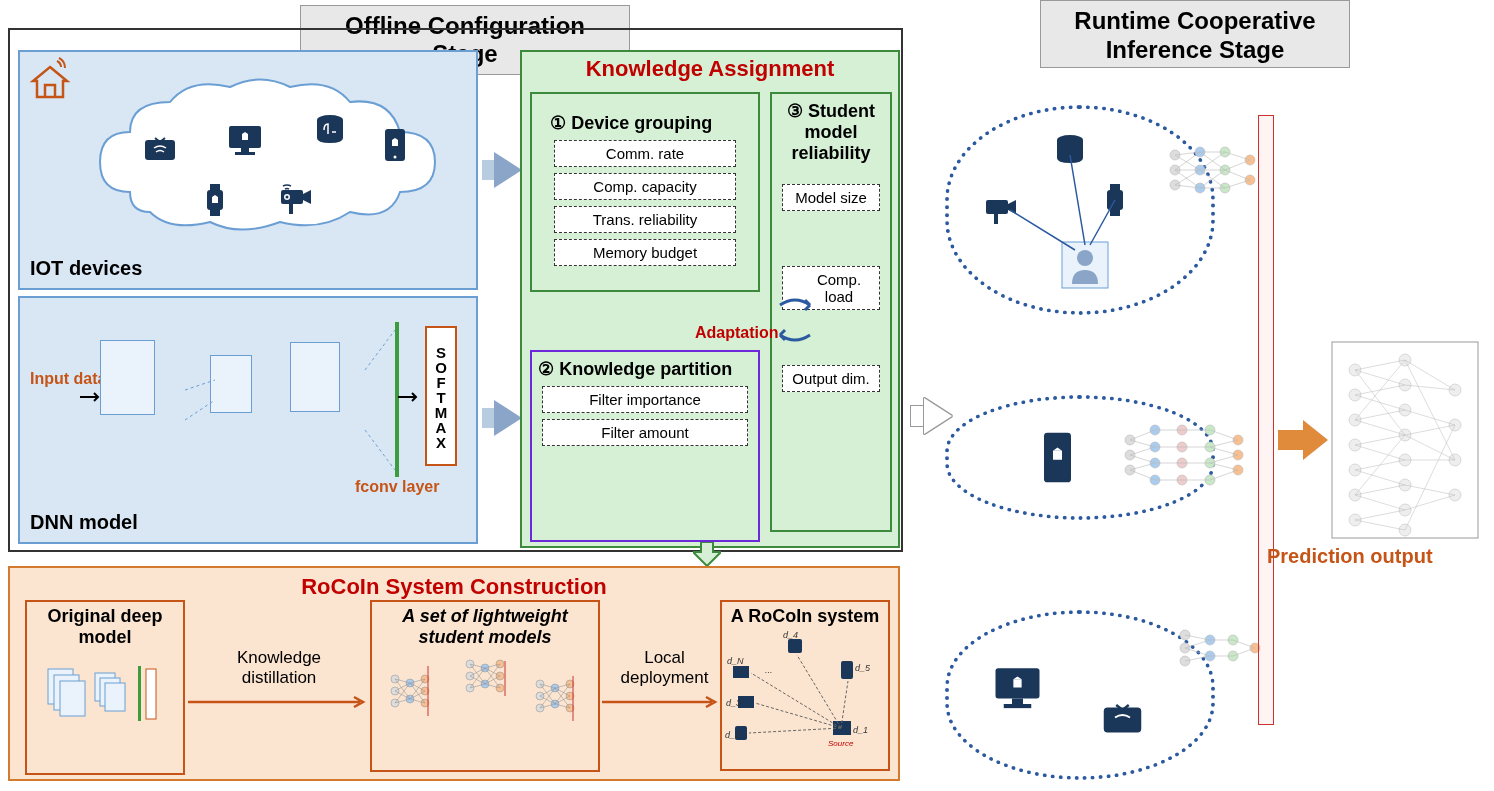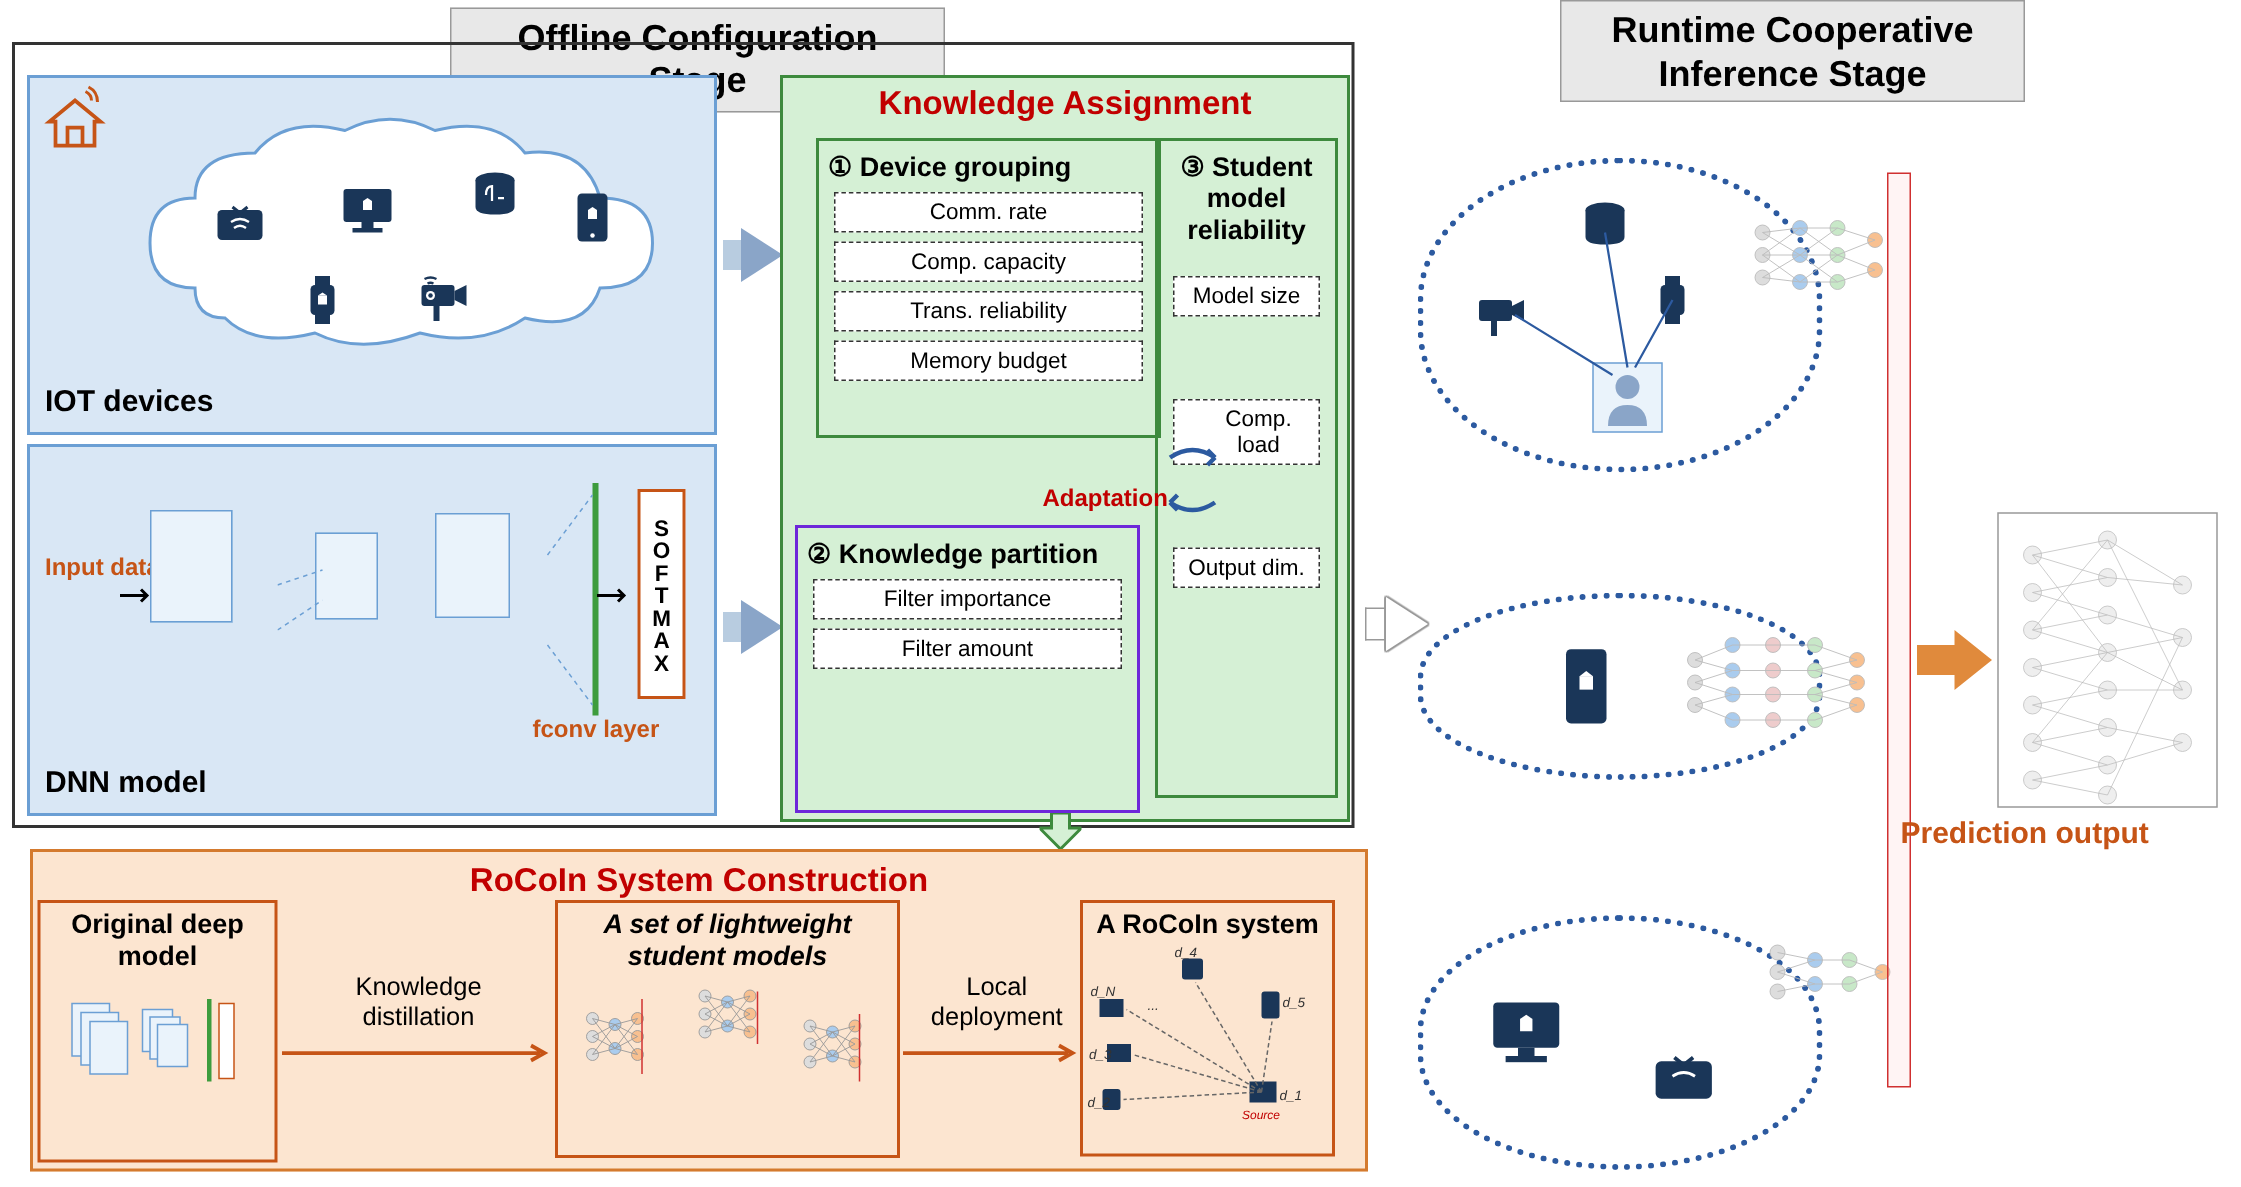--- a/index.html
+++ b/index.html
@@ -12,29 +12,29 @@
 .iot-label { position: absolute; left: 10px; bottom: 8px; font-size: 20px; font-weight: bold; }
 .cloud-shape { position: absolute; left: 60px; top: 10px; width: 380px; height: 180px; }
 .house-icon { position: absolute; left: 25px; top: 55px; width: 50px; height: 50px; }
 .dnn-panel { position: absolute; left: 18px; top: 296px; width: 460px; height: 248px; border: 2px solid #6b9fd4; background: #d9e7f5; }
 .dnn-label { position: absolute; left: 10px; bottom: 8px; font-size: 20px; font-weight: bold; }
 .input-data-label { position: absolute; left: 30px; top: 370px; font-size: 16px; font-weight: bold; color: #c65416; line-height: 1.1; }
 .fconv-label { position: absolute; left: 355px; top: 478px; font-size: 16px; font-weight: bold; color: #c65416; text-align: center; line-height: 1.1; }
 .softmax-box { position: absolute; left: 425px; top: 326px; width: 32px; height: 140px; border: 2px solid #c65416; background: #fff; writing-mode: vertical-lr; text-orientation: upright; font-weight: bold; font-size: 15px; display: flex; align-items: center; justify-content: center; letter-spacing: -2px; }
 .knowledge-panel { position: absolute; left: 520px; top: 50px; width: 380px; height: 498px; border: 2px solid #3d8a3d; background: #d5f0d5; }
 .knowledge-title { position: absolute; left: 530px; top: 56px; width: 360px; font-size: 22px; font-weight: bold; color: #c10000; text-align: center; }
-.device-grouping-box { position: absolute; left: 530px; top: 92px; width: 230px; height: 200px; border: 2px solid #3d8a3d; padding: 6px; margin-left: 14px; }
+.device-grouping-box { position: absolute; left: 530px; top: 92px; width: 230px; height: 200px; border: 2px solid #3d8a3d; padding: 18px; }
 .student-model-box { position: absolute; left: 770px; top: 92px; width: 122px; height: 440px; border: 2px solid #3d8a3d; padding: 6px; text-align: center; }
 .knowledge-partition-box { position: absolute; left: 530px; top: 350px; width: 230px; height: 192px; border: 2px solid #6d28d9; padding: 6px; }
 .box-title { font-size: 18px; font-weight: bold; margin-bottom: 6px; }
 .dashed-item { border: 1.5px dashed #333; background: #fff; padding: 4px 8px; margin: 6px 4px; font-size: 15px; text-align: center; }
 .adaptation-label { position: absolute; left: 695px; top: 300px; font-size: 16px; font-weight: bold; color: #c10000; margin-top: 24px; }
 .adapt-arrows { position: absolute; left: 765px; top: 290px; width: 60px; height: 60px; }
 .adapt-arrows svg { width: 100%; height: 100%; }
-.rocoin-panel { position: absolute; left: 20px; top: 566px; width: 892px; height: 215px; border: 2px solid #d47a2e; background: #fce5d0; }
+.rocoin-panel { position: absolute; left: 8px; top: 566px; width: 892px; height: 215px; border: 2px solid #d47a2e; background: #fce5d0; }
 .rocoin-title { text-align: center; font-size: 22px; font-weight: bold; color: #c10000; margin-top: 6px; }
 .rocoin-box { position: absolute; border: 2px solid #c65416; background: none; text-align: center; }
 .box1 { left: 25px; top: 600px; width: 160px; height: 175px; }
 .box2 { left: 370px; top: 600px; width: 230px; height: 172px; font-style: italic; }
 .box3 { left: 720px; top: 600px; width: 170px; height: 171px; }
 .box-head { font-size: 18px; font-weight: bold; padding: 4px; line-height: 1.15; }
 .conn-label { position: absolute; font-size: 17px; text-align: center; line-height: 1.2; }
 .kd-label { left: 204px; top: 648px; width: 150px; }
 .ld-label { left: 612px; top: 648px; width: 105px; }
 .dotted-cluster { position: absolute; border: 4px dotted #2c5aa0; border-radius: 50% / 45%; }

